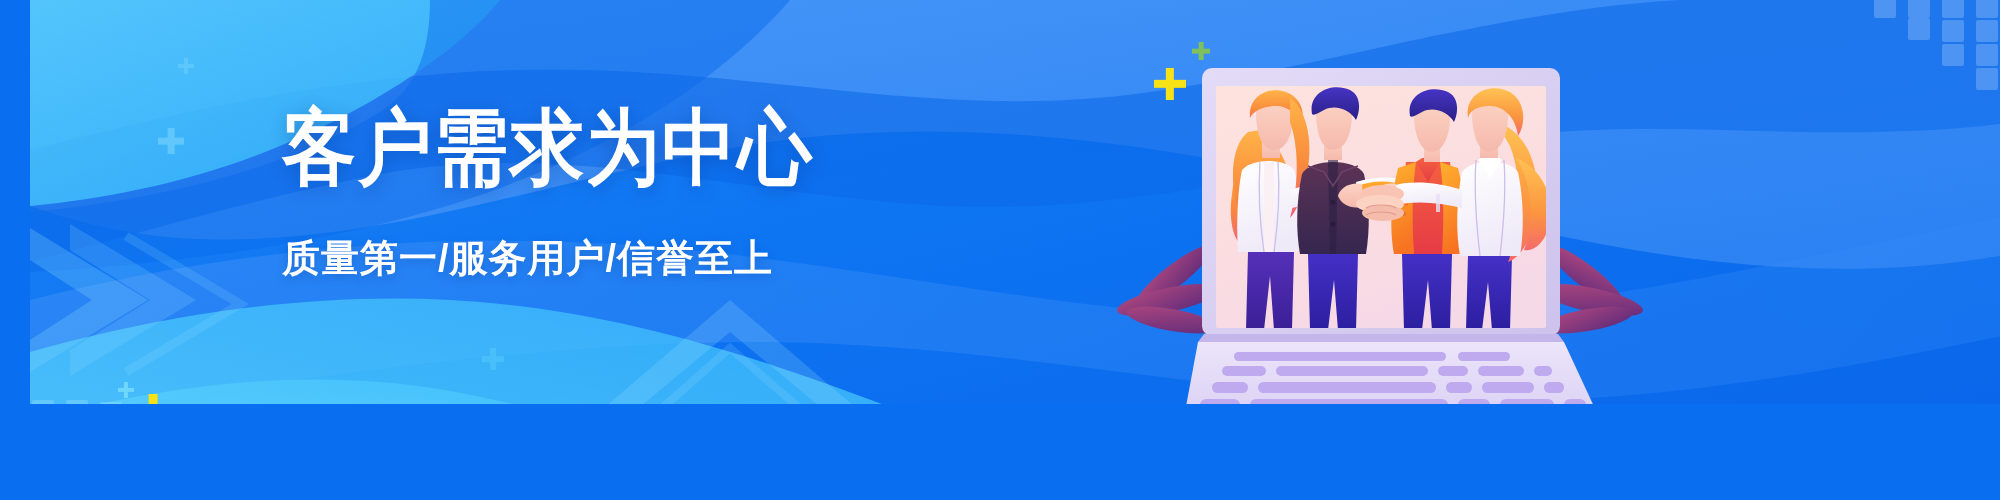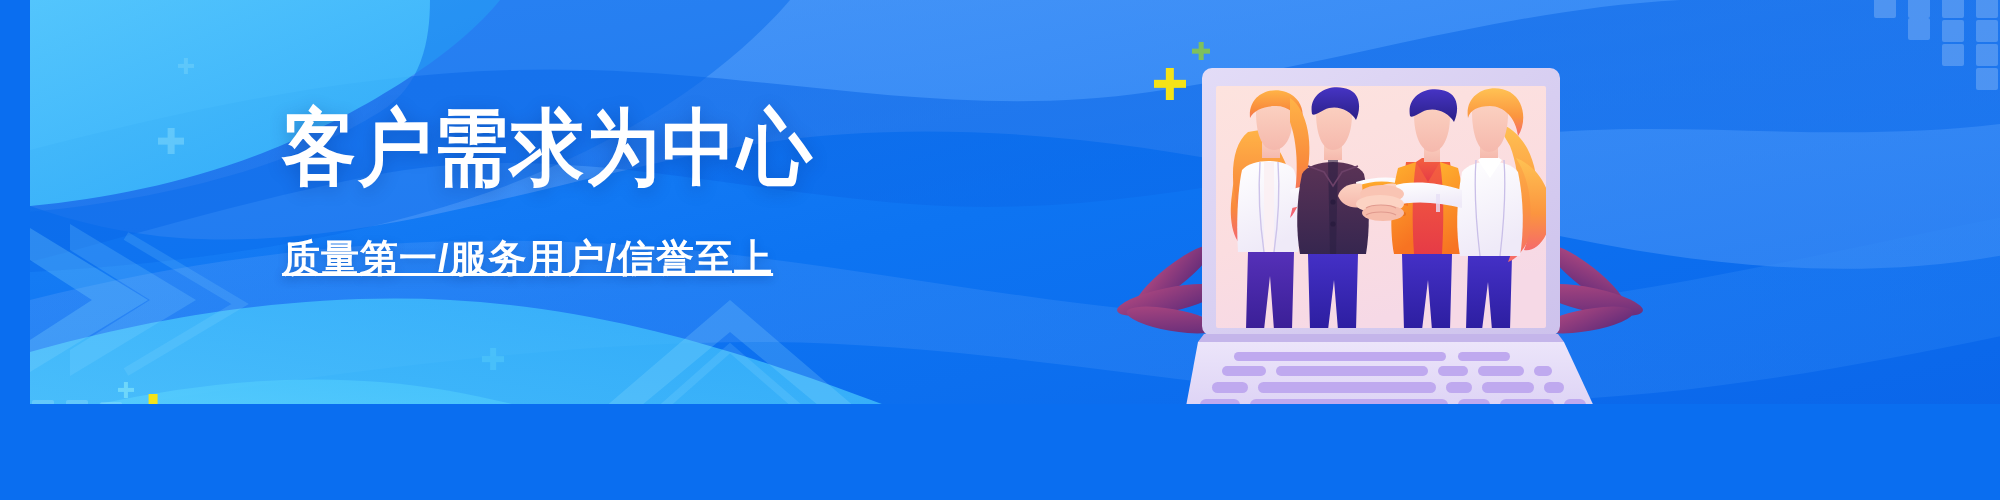--- a/index.html
+++ b/index.html
@@ -43,21 +43,20 @@
   #sub-title{
     margin:0;
     padding-top:56px;
     font-size:38px;
     line-height:1.1;
     font-weight:600;
     color:#ffffff;
     letter-spacing:1px;
     white-space:nowrap;
     text-shadow:0 3px 10px rgba(0,40,120,.25);
-    text-decoration:underline;
   }
 
   
   #laptop{
     position:absolute;
     left:1160px;
     top:62px;
     width:430px;
     height:400px;
     z-index:30;

